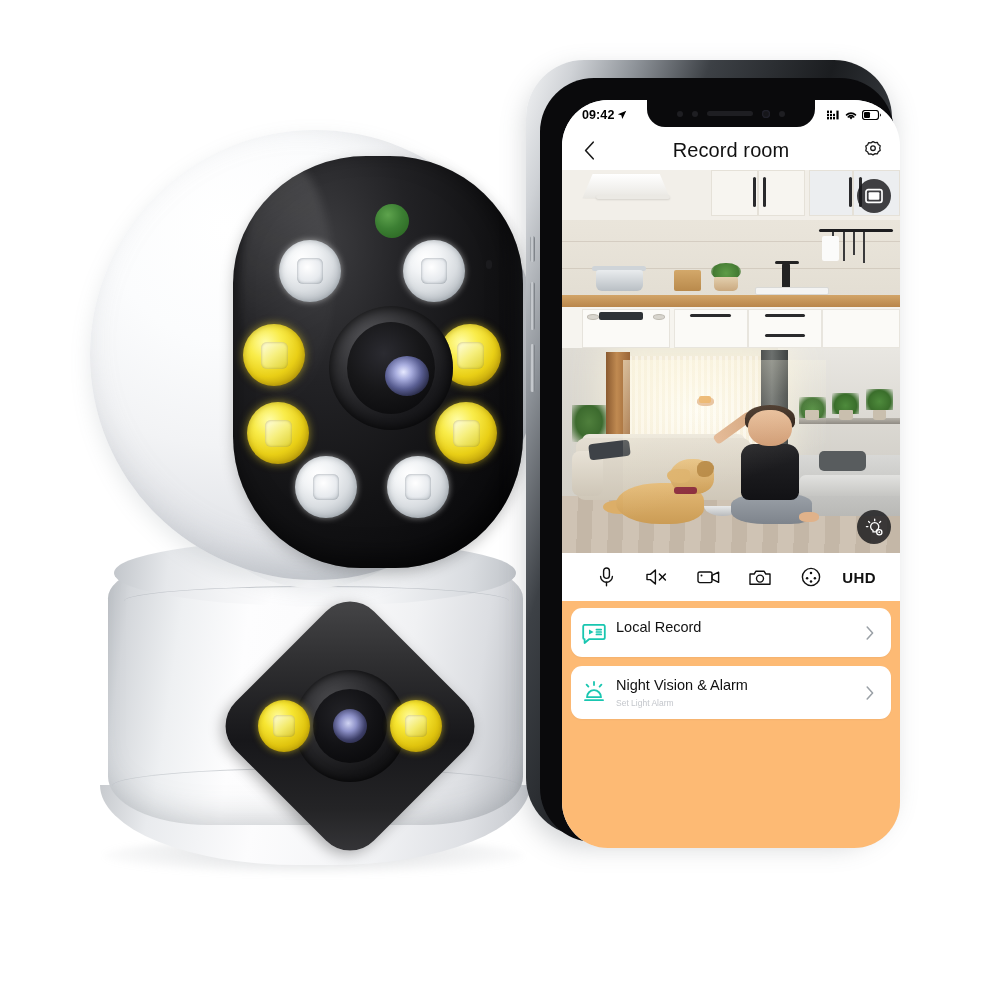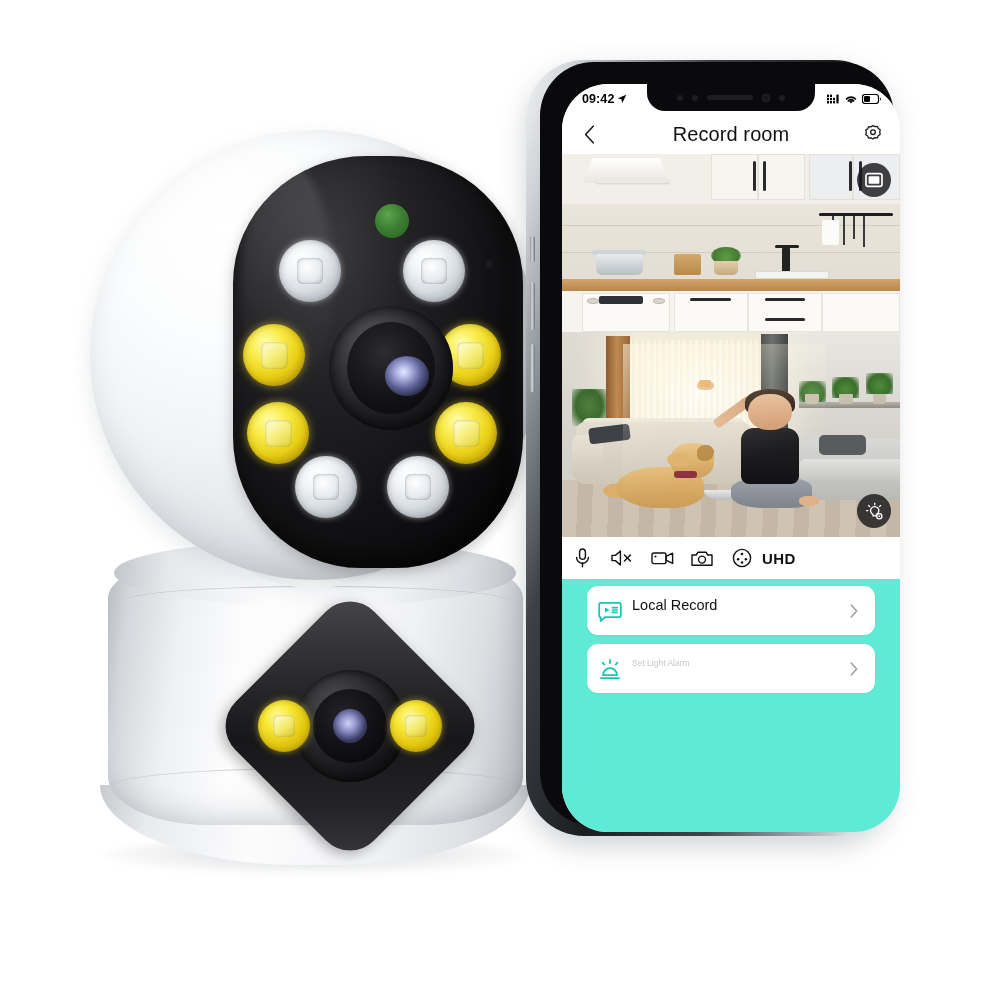--- a/index.html
+++ b/index.html
@@ -164,21 +164,21 @@
 
   
   #phone { position: absolute; left: 518px; top: 52px; width: 384px; height: 790px; }
   .phone-outer {
     position: absolute; left: 8px; top: 8px; width: 366px; height: 776px;
     border-radius: 58px;
     background: linear-gradient(108deg,#f4f5f6 0%,#cfd2d6 8%,#8e9399 18%,#3d4146 30%,#1b1d20 50%,#42464b 70%,#9aa0a6 84%,#d9dce0 93%,#f2f3f5 100%);
     box-shadow: 0 10px 26px rgba(90,96,104,.28);
   }
   .phone-bezel {
-    position: absolute; left: 14px; top: 2px; width: 354px; height: 764px;
+    position: absolute; left: 14px; top: 18px; width: 354px; height: 764px;
     border-radius: 54px;
     background: #0a0a0c;
   }
   .phone-screen {
     position: absolute; left: 22px; top: 22px; width: 338px; height: 748px;
     border-radius: 46px; overflow: hidden; background: #f1f2f4;
     display: flex; flex-direction: column;
   }
   .side-btn { position: absolute; background: linear-gradient(90deg,#8b9095,#d6d9dd 40%,#6f747a); border-radius: 3px; }
   .btn-mute  { left: 4px; top: 176px; width: 5px; height: 26px; }
@@ -221,28 +221,28 @@
   .fab {
     position: absolute; right: 9px; width: 34px; height: 34px; border-radius: 50%;
     background: rgba(25,25,27,.82);
     display: flex; align-items: center; justify-content: center;
   }
   .fab-pip { top: 9px; }
   .fab-light { bottom: 9px; }
 
   
   .ctrlbar {
-    height: 42px; background: #fff; flex: none;
-    display: flex; align-items: center; justify-content: flex-start; padding: 0 0;
+    height: 48px; background: #fff; flex: none;
+    display: flex; align-items: center; justify-content: space-between; padding: 0 24px;
   }
   .ctrl-item { display: flex; align-items: center; justify-content: center; width: 40px; height: 30px; }
   .ctrl-uhd { font-size: 15px; font-weight: bold; color: #111; letter-spacing: .4px; width: auto; }
 
   
-  .list-area { flex: 1; background: #5eead4; padding: 7px 25px 0; }
+  .list-area { flex: 1; background: #fdba74; padding: 7px 9px 0; }
   .list-card {
     background: #fff; border-radius: 11px; padding: 10px 12px 10px 10px;
     display: flex; align-items: flex-start; margin-bottom: 9px;
     box-shadow: 0 1px 2px rgba(0,0,0,.04);
   }
   .card-icon { width: 26px; height: 26px; flex: none; margin-right: 9px; margin-top: 3px;
     display: flex; align-items: center; justify-content: center; }
   .card-text { flex: 1; min-width: 0; }
   .card-title { font-size: 14.5px; color: #111; line-height: 1.25; }
   .card-sub { font-size: 8.5px; color: #c3c6cb; line-height: 1.45; margin-top: 3px; }
@@ -649,20 +649,21 @@
               <div class="card-icon">
                 <svg width="24" height="22" viewBox="0 0 24 22">
                   <path d="M5 16.2 a7 7 0 0 1 14 0 Z" stroke="#19c6b0" stroke-width="1.8" fill="none" stroke-linejoin="round"></path>
                   <line x1="3" y1="19.2" x2="21" y2="19.2" stroke="#19c6b0" stroke-width="1.8" stroke-linecap="round"></line>
                   <line x1="12" y1="1" x2="12" y2="4" stroke="#19c6b0" stroke-width="1.8" stroke-linecap="round"></line>
                   <line x1="4.6" y1="3.6" x2="6.4" y2="5.6" stroke="#19c6b0" stroke-width="1.8" stroke-linecap="round"></line>
                   <line x1="19.4" y1="3.6" x2="17.6" y2="5.6" stroke="#19c6b0" stroke-width="1.8" stroke-linecap="round"></line>
                 </svg>
               </div>
               <div class="card-text">
+                <div class="card-title">Night Vision &amp; Alarm</div>
                 <div class="card-sub">Set Light Alarm</div>
               </div>
               <div class="card-chev">
                 <svg width="8" height="14" viewBox="0 0 8 14">
                   <path d="M1.2 1 L6.6 7 L1.2 13" stroke="#9aa0a6" stroke-width="1.5" fill="none" stroke-linecap="round" stroke-linejoin="round"></path>
                 </svg>
               </div>
             </div>
 
           </div>

